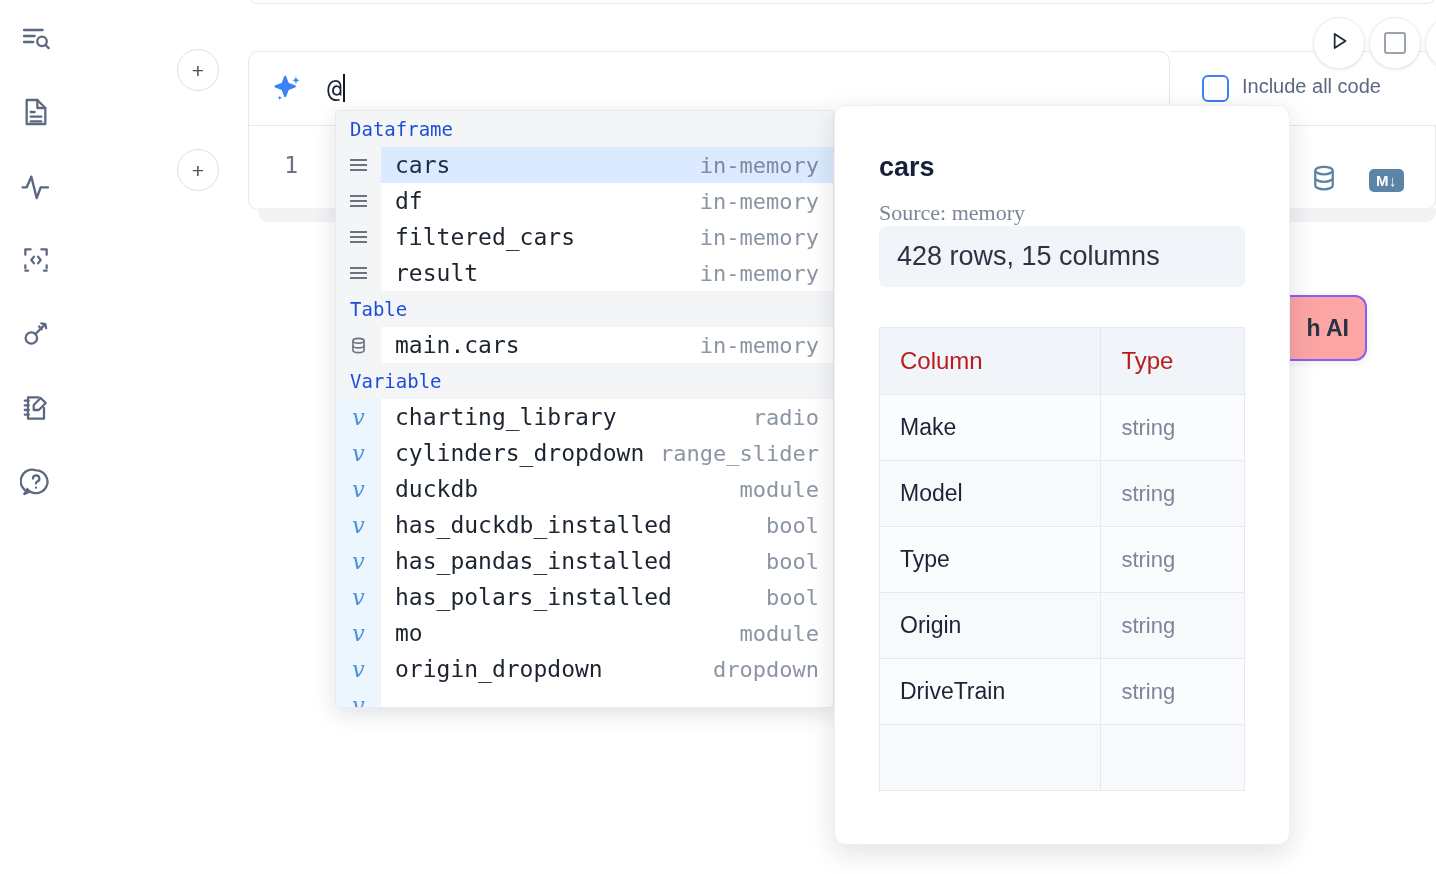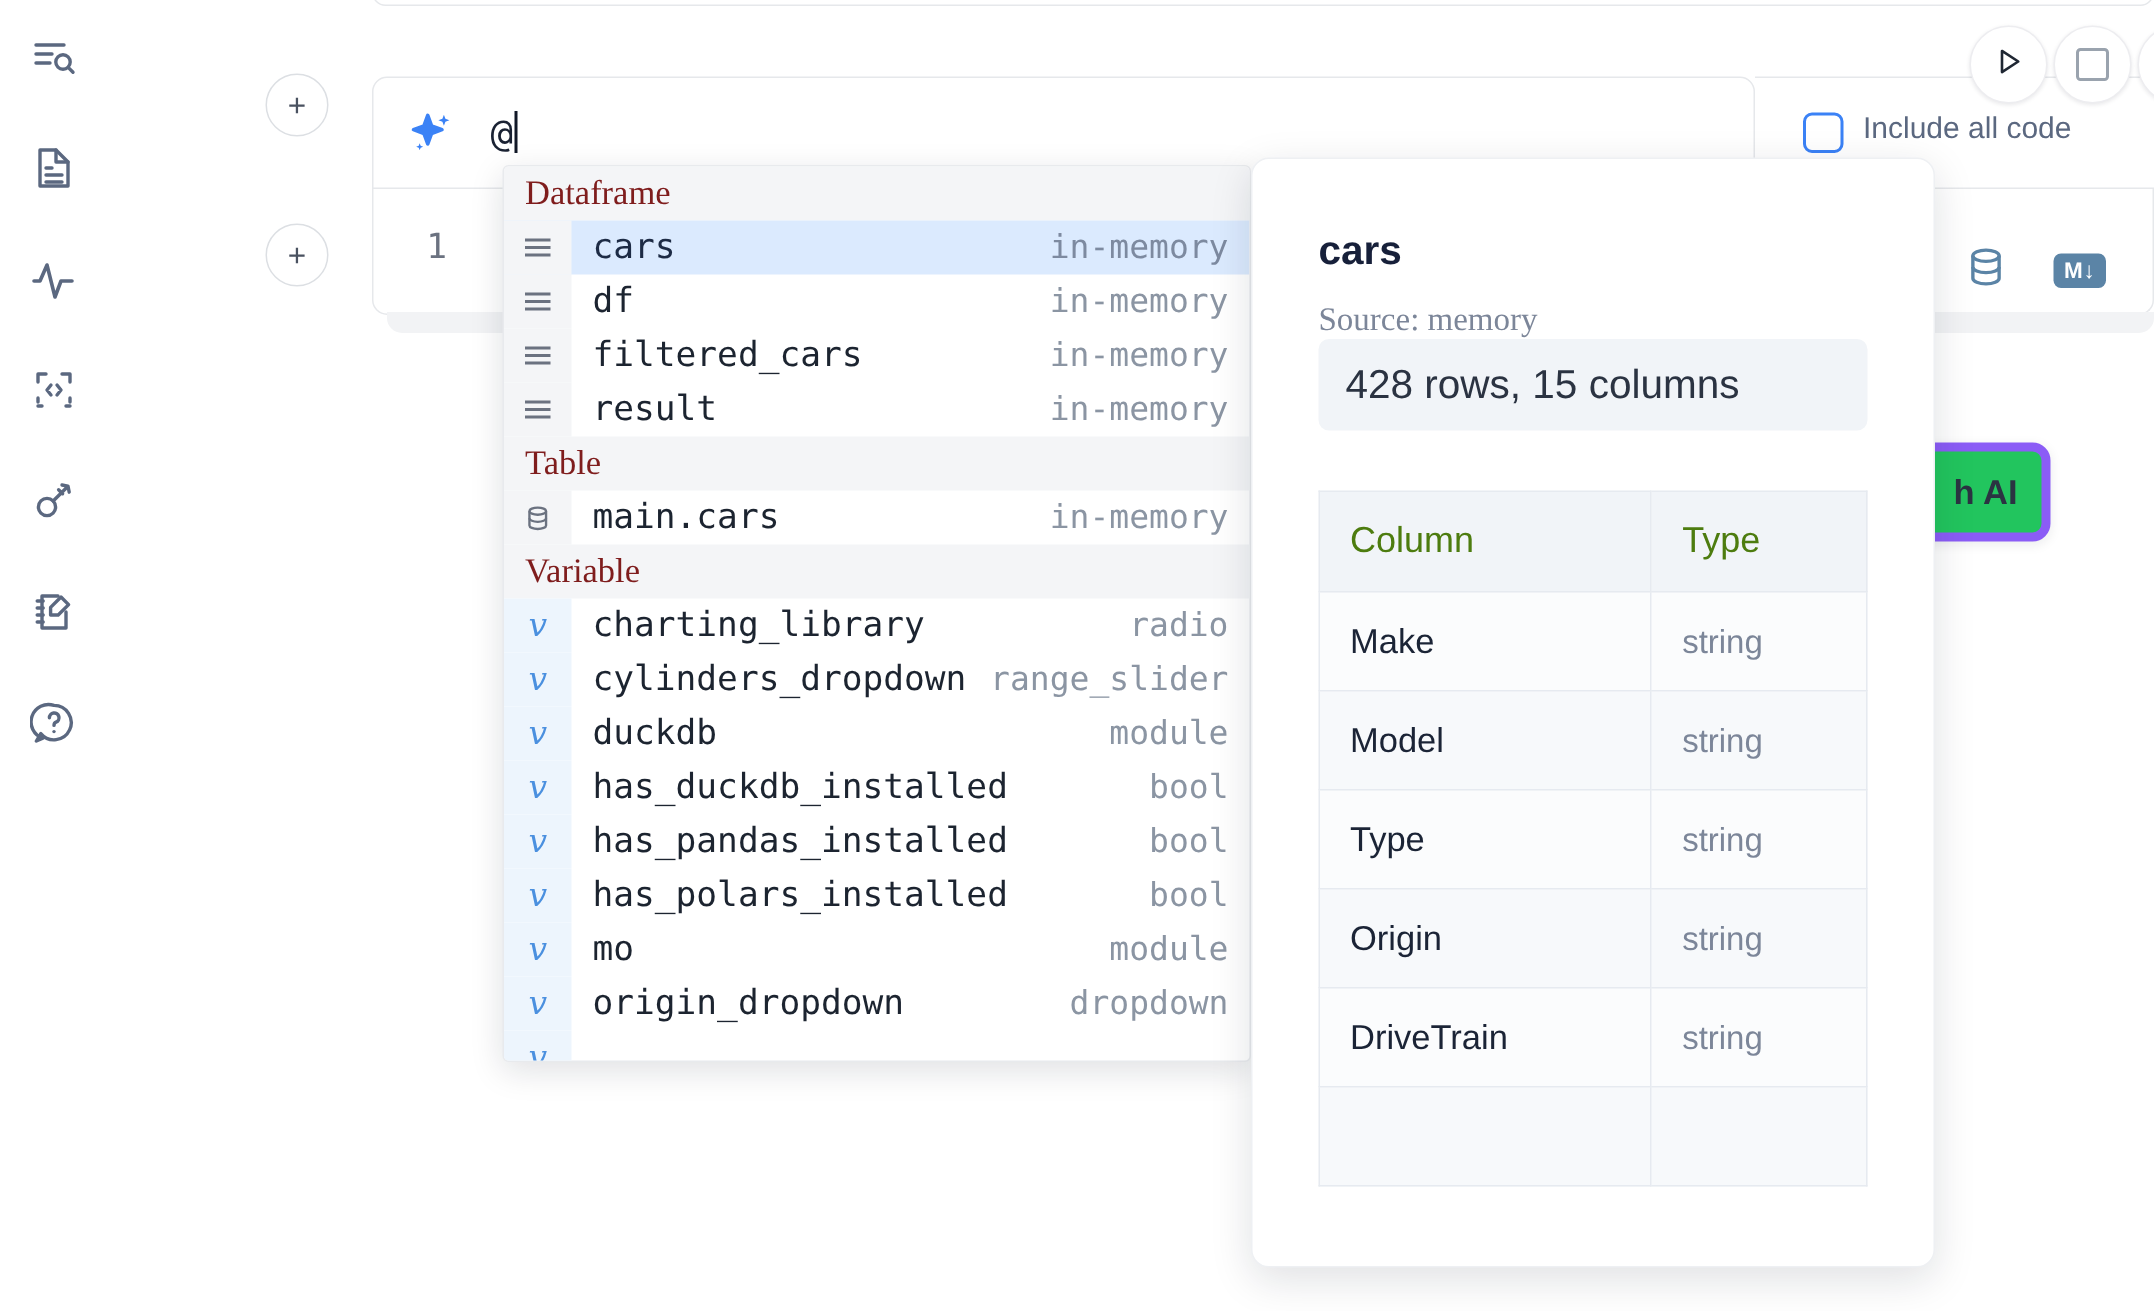--- a/index.html
+++ b/index.html
@@ -101,38 +101,38 @@
     display: flex; align-items: center; gap: 1px;
   }
   .cell-shadow {
     position: absolute; left: 258px; top: 208px; width: 1178px; height: 14px;
     background: #f2f3f5; border-radius: 0 0 10px 10px;
   }
 
   
   .ai-card {
     position: absolute; left: 1245px; top: 295px; width: 122px; height: 66px;
-    background: #22c55e; border: 6px solid #8b5cf6; border-radius: 12px;
+    background: #fca5a5; border: 2px solid #8b5cf6; border-radius: 12px;
     box-shadow: 0 2px 8px rgba(16,24,40,.08);
     display: flex; align-items: center; justify-content: flex-end;
     padding-right: 16px; font-size: 23px; font-weight: 700; color: #2b3342;
     white-space: nowrap; overflow: hidden;
   }
 
   
   .dropdown {
     position: absolute; left: 335px; top: 110px; width: 499px; height: 598px;
     background: #ffffff; border: 1px solid #e8eaed; border-radius: 4px;
     box-shadow: 0 6px 22px rgba(16,24,40,.13);
     overflow: hidden;
     font-family: "DejaVu Sans Mono", monospace;
   }
   .dd-group {
-    height: 36px; background: #f4f5f7; color: #7f1d1d;
-    font-size: 23px; display: flex; align-items: center; padding-left: 14px; font-family: Liberation Serif, serif;
+    height: 36px; background: #f4f5f7; color: #1d4ed8;
+    font-size: 19px; display: flex; align-items: center; padding-left: 14px;
   }
   .dd-item {
     height: 36px; display: flex; align-items: center;
     font-size: 23px; color: #1c2430; cursor: pointer; position: relative;
   }
   .dd-item .ic {
     width: 45px; flex: none; display: flex; align-items: center; justify-content: center;
     background: #f4f5f7; height: 36px; color: #6b7280;
   }
   .dd-item .ic.vartint { background: #edf5fd; color: #4b90df; font-style: italic;
@@ -158,21 +158,21 @@
   .pv-title { font-size: 27px; font-weight: 700; color: #17203a; }
   .pv-sub { margin-top: 17px; font-size: 22px; color: #7c8699; font-family: Liberation Serif, serif; }
   .pv-pill {
     background: #f1f4f8; border-radius: 7px;
     padding: 15px 18px; font-size: 27px; color: #2b3342;
   }
   .pv-table { margin-top: 40px; width: 100%; border-collapse: collapse; }
   .pv-table th, .pv-table td {
     border: 1px solid #e6eaf0; text-align: left; padding: 19px 20px;
   }
-  .pv-table th { background: #f1f4f8; font-weight: 400; font-size: 24px; color: #4d7c0f; }
+  .pv-table th { background: #f1f4f8; font-weight: 400; font-size: 24px; color: #b91c1c; }
   .pv-table td.col {
     font-family: Liberation Sans, sans-serif; font-size: 23px; color: #1b2436;
   }
   .pv-table td.typ { font-size: 22px; color: #7c8699; }
   .pv-table tr.odd td { background: #fbfcfd; }
   .pv-table tr.even td { background: #f7f9fb; }
 </style>
 </head>
 <body>
 

